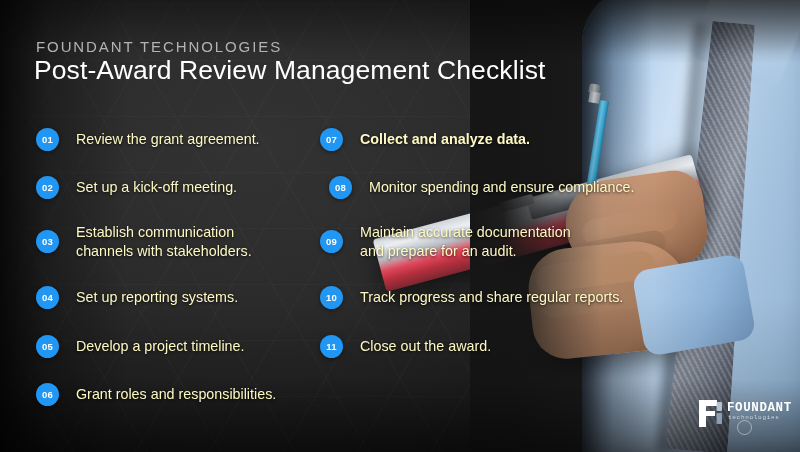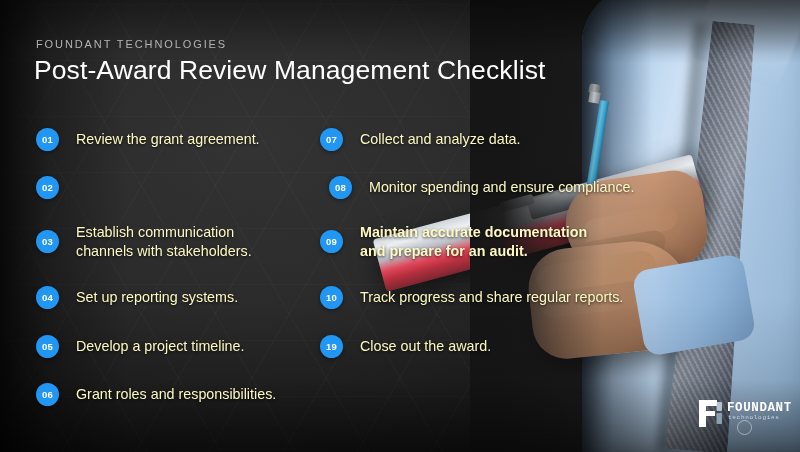--- a/index.html
+++ b/index.html
@@ -302,21 +302,21 @@
 
   
   .content {
     position: absolute;
     inset: 0;
   }
   .eyebrow {
     position: absolute;
     left: 36px;
     top: 38px;
-    font-size: 11px;
+    font-size: 15px;
     letter-spacing: 1.9px;
     color: #b3b3b3;
     font-weight: 400;
   }
   .title {
     position: absolute;
     left: 34px;
     top: 55px;
     font-size: 26.5px;
     color: #ffffff;
@@ -455,20 +455,21 @@
 
     <div class="col col-left">
 
       <div class="item" style="top:128px;left:0;right:0;height:23px;">
         <div class="badge">01</div>
         <div class="item-text" style="top:2px;">Review the grant agreement.</div>
       </div>
 
       <div class="item" style="top:176px;left:0;right:0;height:23px;">
         <div class="badge">02</div>
+        <div class="item-text" style="top:2px;">Set up a kick-off meeting.</div>
       </div>
 
       <div class="item" style="top:230px;left:0;right:0;height:23px;">
         <div class="badge">03</div>
         <div class="item-text" style="top:-7px;">Establish communication
 channels with stakeholders.</div>
       </div>
 
       <div class="item" style="top:286px;left:0;right:0;height:23px;">
         <div class="badge">04</div>
@@ -484,41 +485,41 @@
         <div class="badge">06</div>
         <div class="item-text" style="top:2px;">Grant roles and responsibilities.</div>
       </div>
 
     </div>
 
     <div class="col col-right">
 
       <div class="item" style="top:128px;left:0;right:0;height:23px;">
         <div class="badge">07</div>
-        <div class="item-text" style="top:2px;">Collect and analyze data.</div>
+        <div class="item-text" style="top:2px;font-weight:bold;">Collect and analyze data.</div>
       </div>
 
       <div class="item" style="top:176px;left:9px;right:0;height:23px;">
         <div class="badge">08</div>
         <div class="item-text" style="top:2px;">Monitor spending and ensure compliance.</div>
       </div>
 
       <div class="item" style="top:230px;left:0;right:0;height:23px;">
         <div class="badge">09</div>
-        <div class="item-text" style="top:-7px;font-weight:bold;">Maintain accurate documentation
+        <div class="item-text" style="top:-7px;">Maintain accurate documentation
 and prepare for an audit.</div>
       </div>
 
       <div class="item" style="top:286px;left:0;right:0;height:23px;">
         <div class="badge">10</div>
         <div class="item-text" style="top:2px;">Track progress and share regular reports.</div>
       </div>
 
       <div class="item" style="top:335px;left:0;right:0;height:23px;">
-        <div class="badge">19</div>
+        <div class="badge">11</div>
         <div class="item-text" style="top:2px;">Close out the award.</div>
       </div>
 
     </div>
 
     <div class="logo">
       <svg class="logo-mark" viewBox="0 0 26 30">
         <path d="M2 2 H20 V8 H9 V13 H18 V18 H9 V29 H2 Z" fill="#ffffff"></path>
         <rect x="19.5" y="4" width="5.5" height="9" rx="1" fill="#c9d6e4" opacity="0.85"></rect>
         <rect x="19.5" y="15" width="5.5" height="11" rx="1" fill="#9fb6cd" opacity="0.8"></rect>

